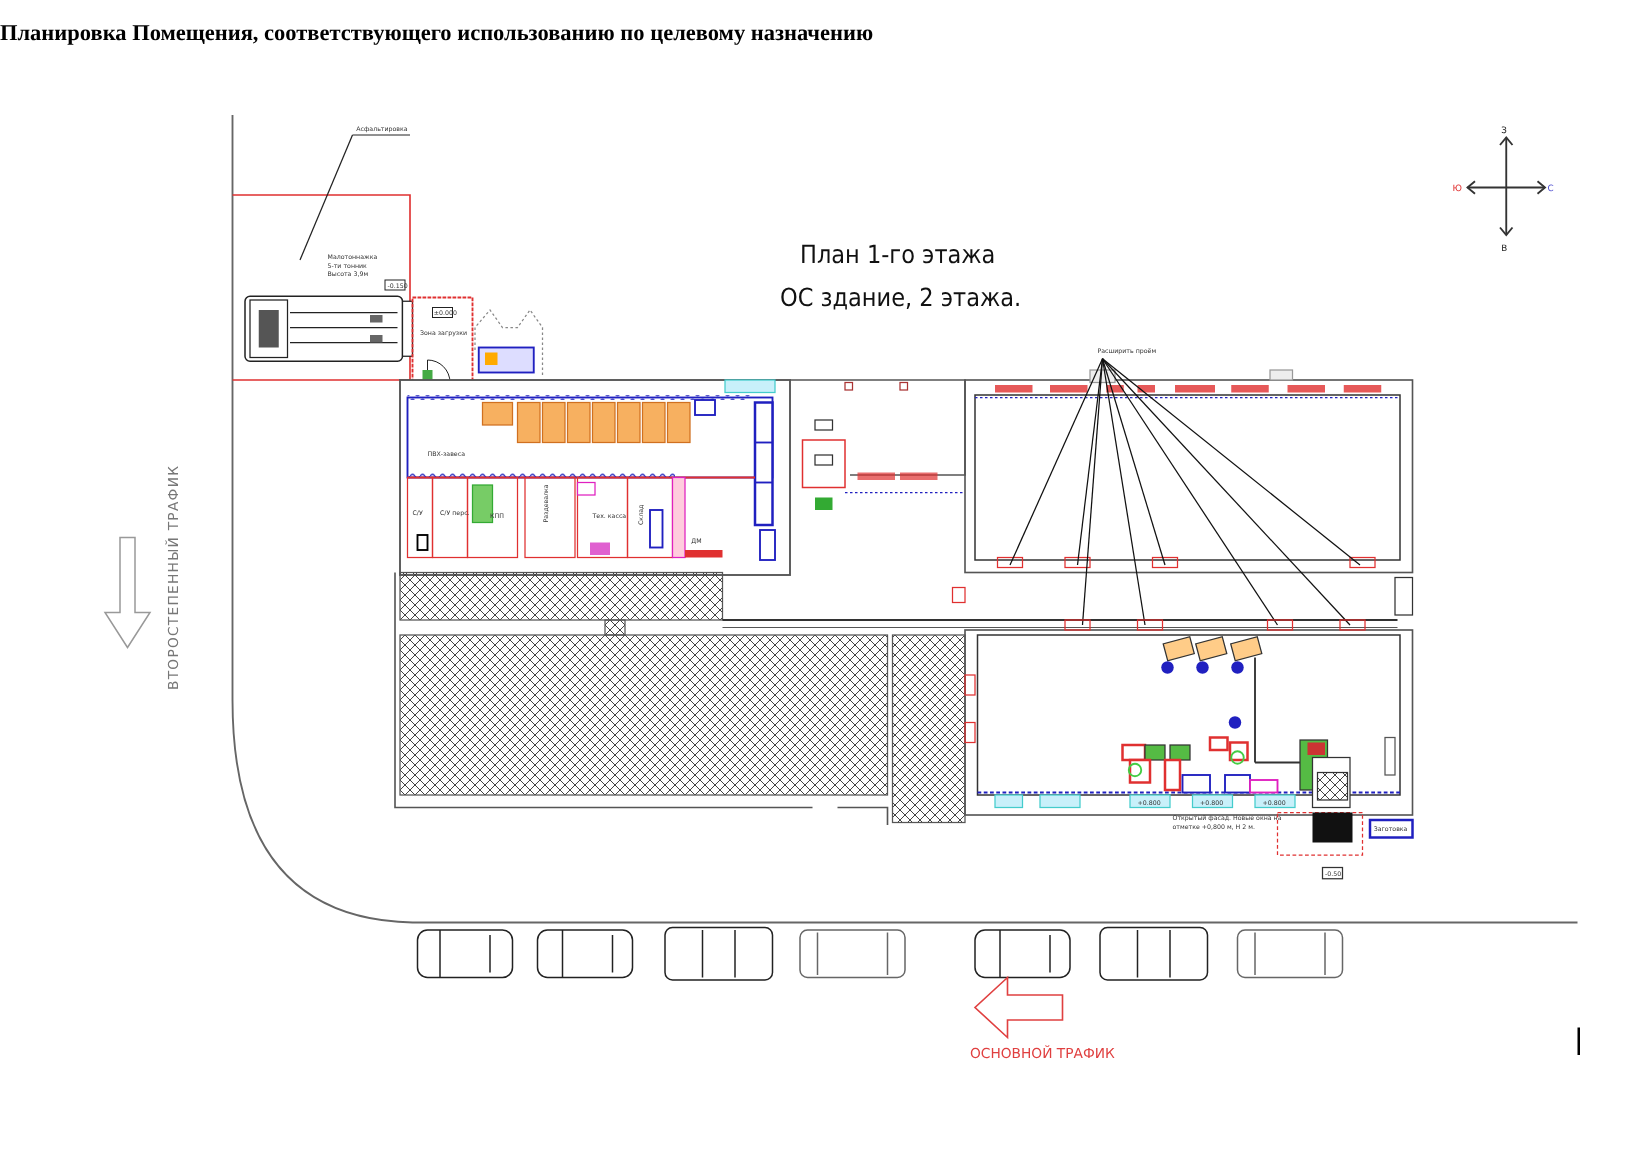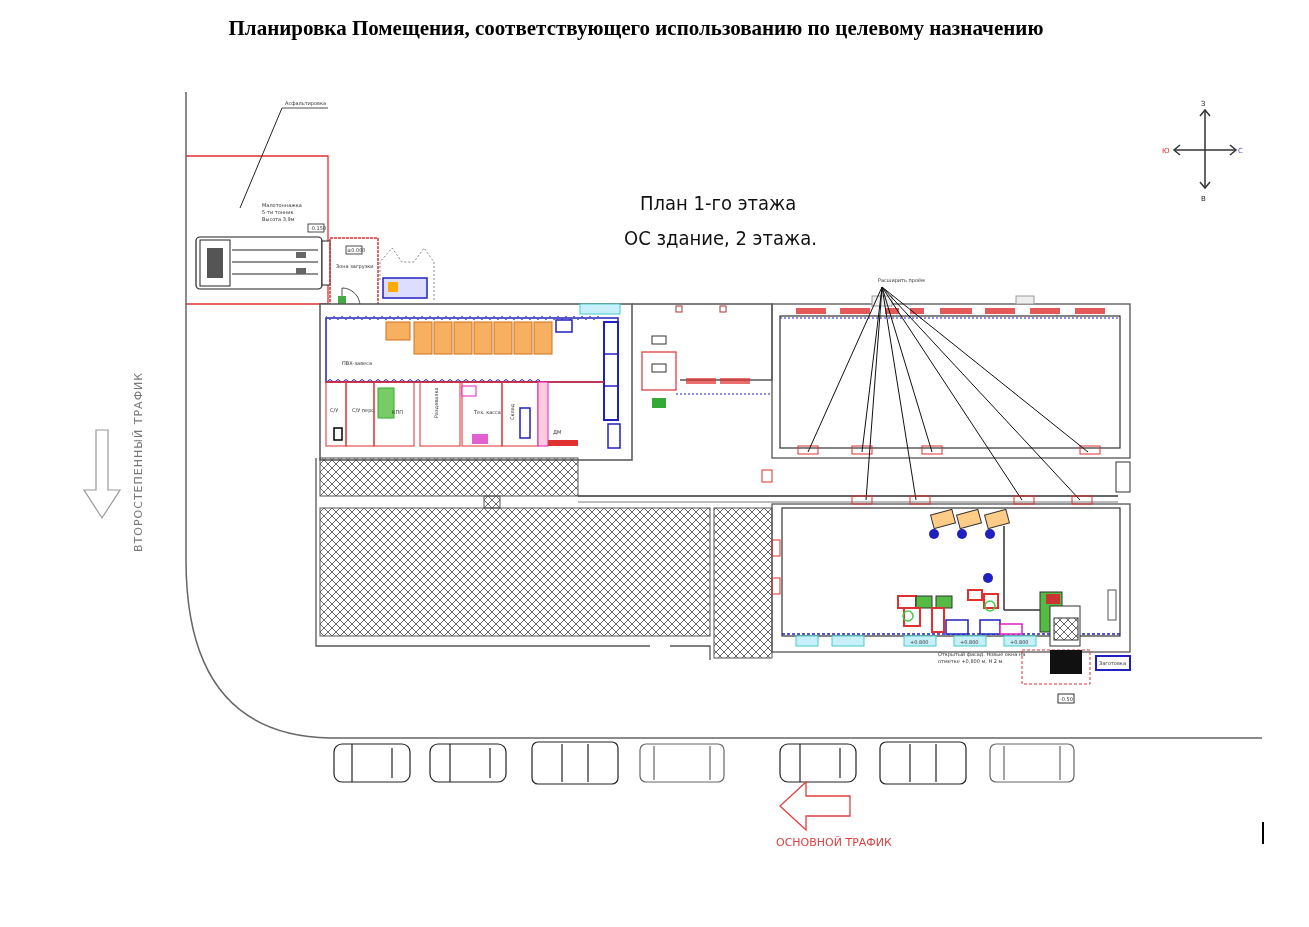--- a/index.html
+++ b/index.html
@@ -1,17 +1,17 @@
 <!DOCTYPE html>
 <html><head>
 <meta charset="utf-8">
 <style>
   html,body{margin:0;padding:0;background:#fff;}
   body{width:1309px;height:927px;position:relative;overflow:hidden;font-family:"Liberation Sans",sans-serif;}
-  .title{position:absolute;left:0;top:16px;width:1272px;text-align:center;font-family:"Liberation Serif",serif;font-weight:bold;font-size:21px;color:#000;}
+  .title{position:absolute;left:0;top:16px;width:1272px;text-align:left;font-family:"Liberation Serif",serif;font-weight:bold;font-size:18px;color:#000;}
   svg{position:absolute;left:0;top:0;}
   .plan-label{font-family:"DejaVu Sans Condensed","DejaVu Sans",sans-serif;font-size:20px;fill:#111;}
   .tiny{font-family:"DejaVu Sans",sans-serif;font-size:5px;fill:#333;}
   .small{font-family:"DejaVu Sans",sans-serif;font-size:7px;fill:#222;}
   .grey-label{font-family:"DejaVu Sans",sans-serif;font-size:11px;fill:#777;letter-spacing:1px;}
   .red-label{font-family:"DejaVu Sans",sans-serif;font-size:11px;fill:#e04040;}
   .cursor{position:absolute;left:1262px;top:822px;width:2px;height:22px;background:#000;}
 </style>
 </head>
 <body>

